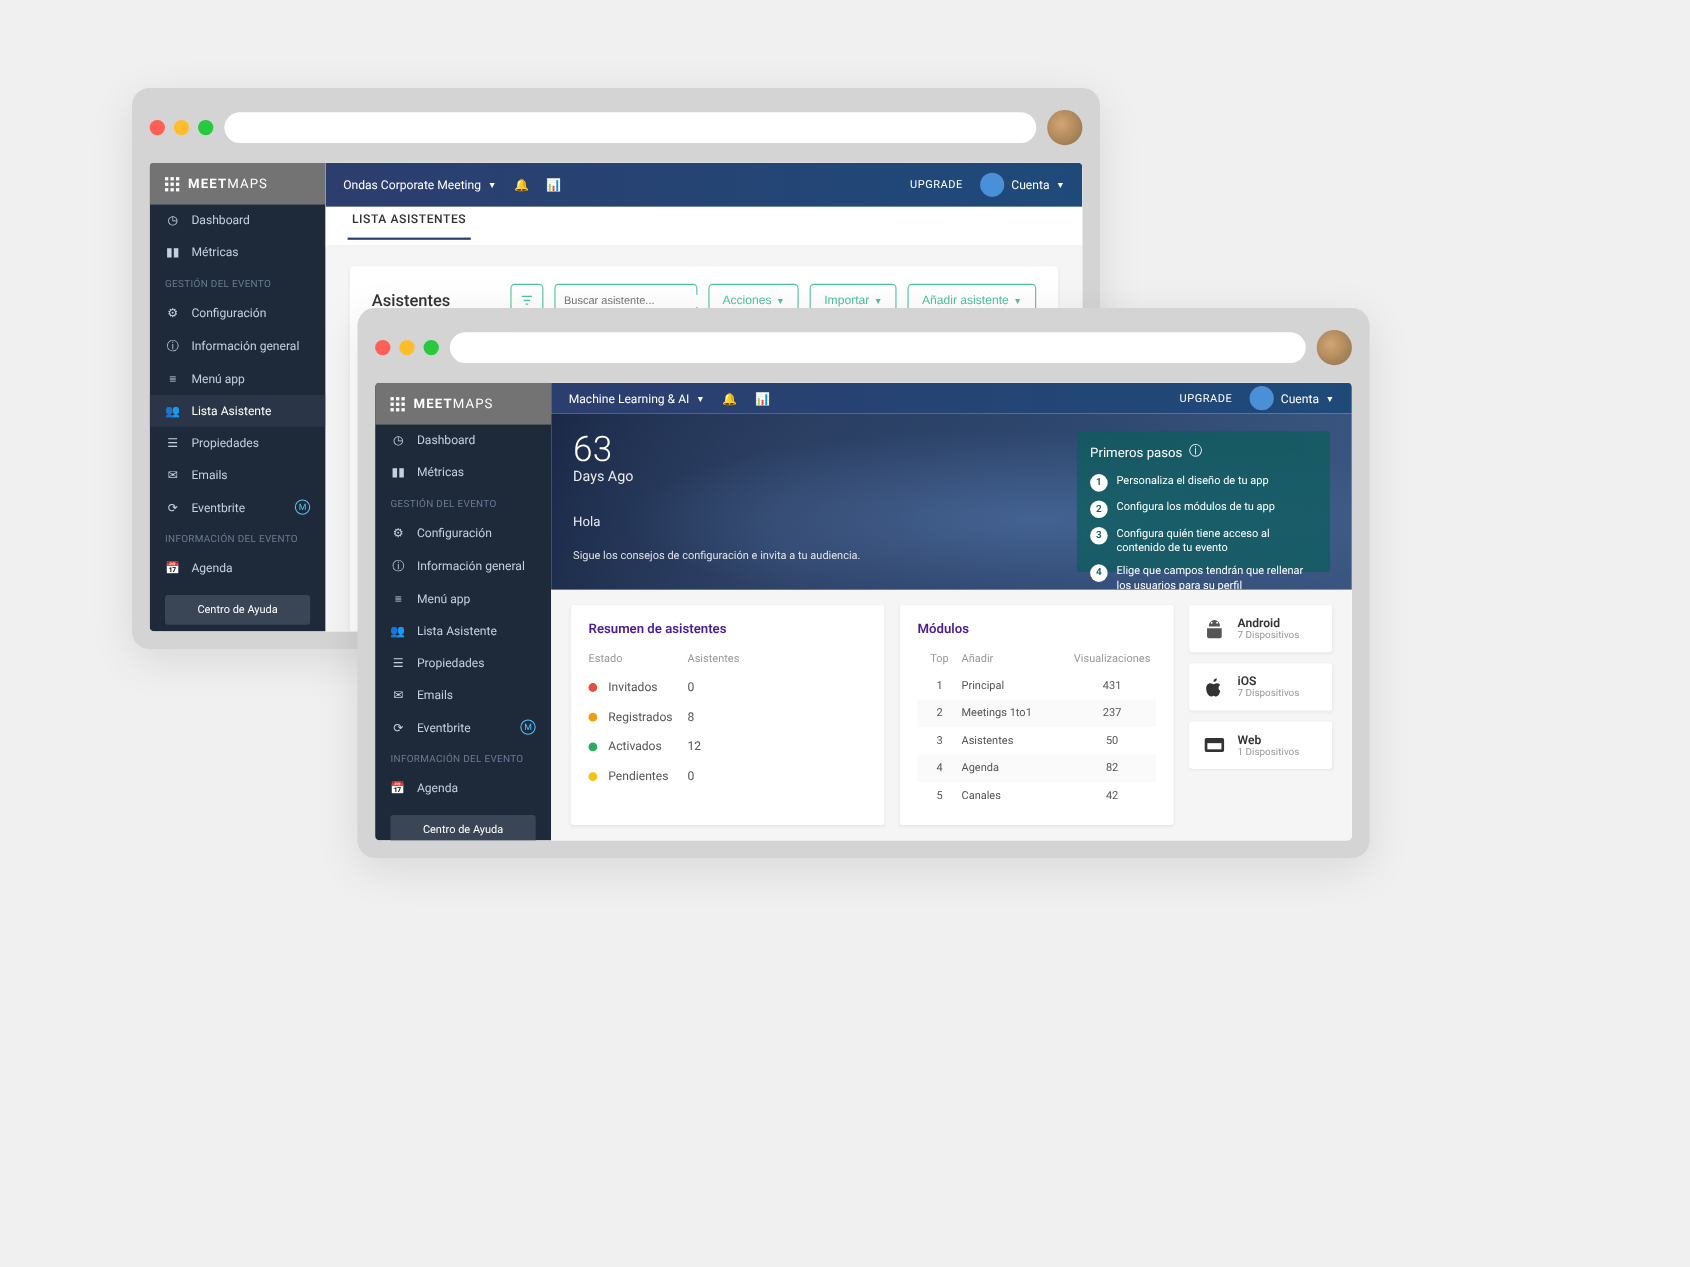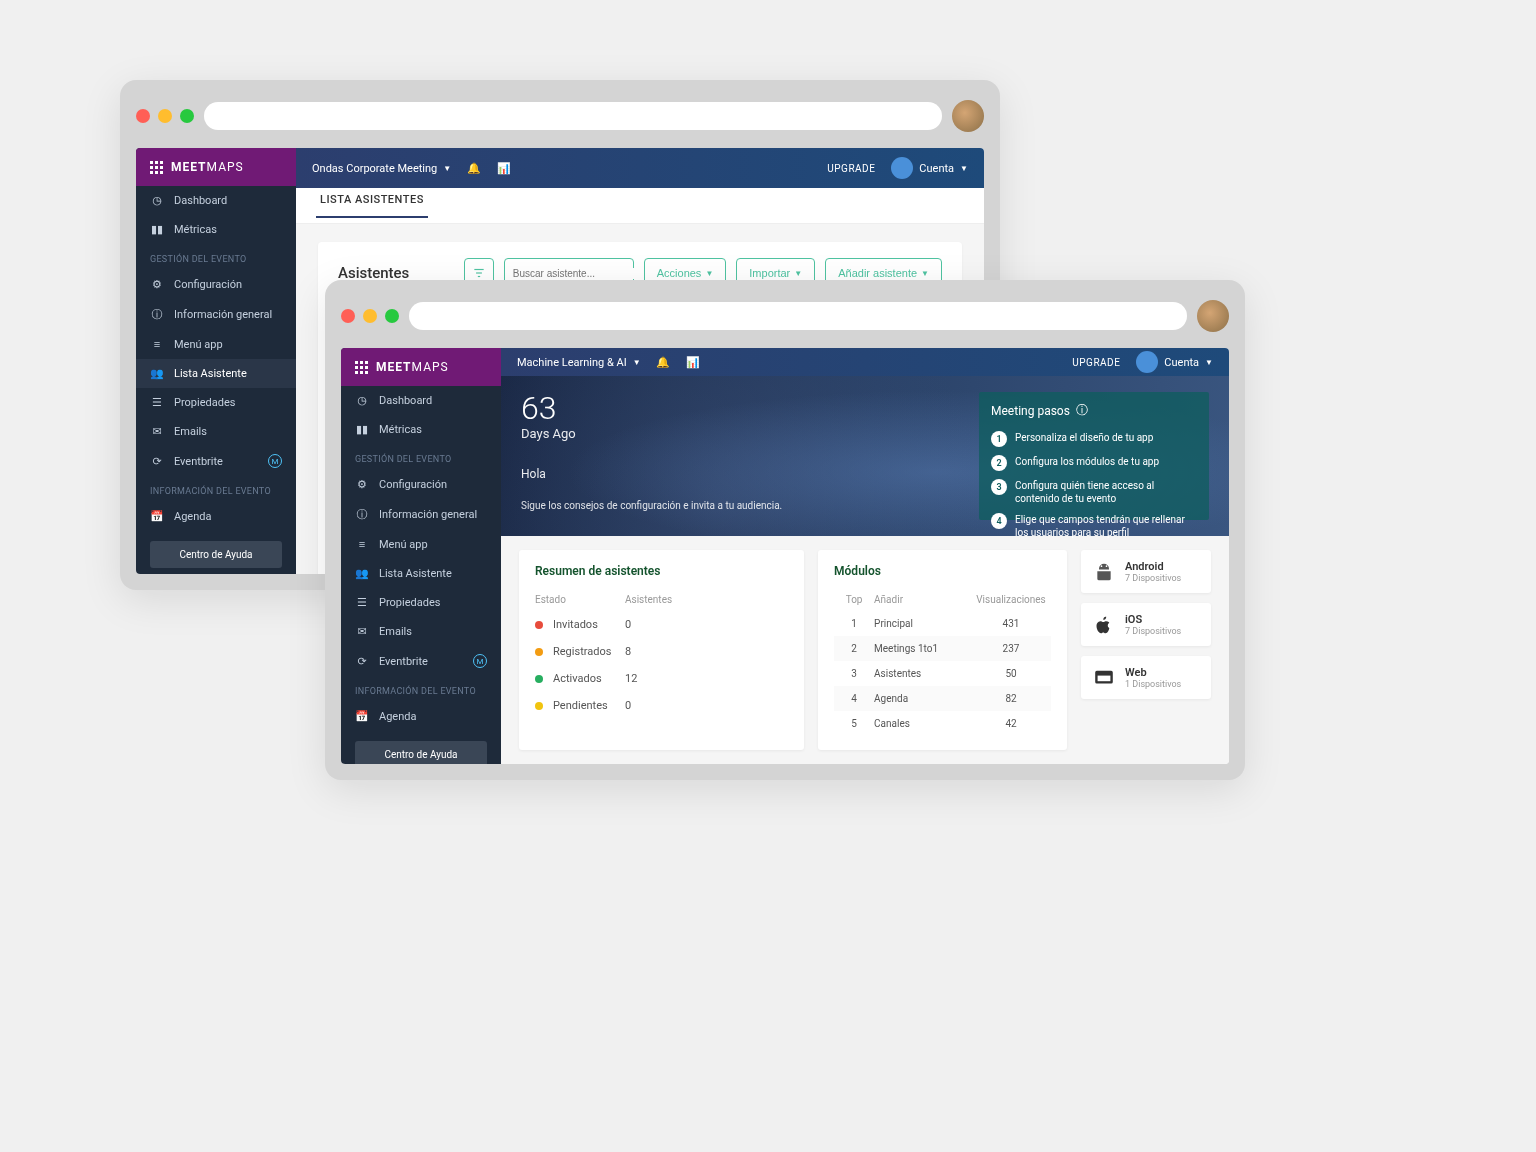--- a/index.html
+++ b/index.html
@@ -12,21 +12,21 @@
 .chrome { display: flex; align-items: center; gap: 10px; height: 40px; margin-bottom: 12px; }
 .dots { display: flex; gap: 8px; }
 .dot { width: 14px; height: 14px; border-radius: 50%; }
 .d-red { background: #ff5f56; } .d-yel { background: #ffbd2e; } .d-grn { background: #27c93f; }
 .urlbar { flex: 1; height: 28px; background: #fff; border-radius: 14px; }
 .avatar { width: 32px; height: 32px; border-radius: 50%; background: radial-gradient(circle at 40% 40%, #d4a574, #8b6f47); }
 
 .app { display: flex; background: #fff; border-radius: 4px; overflow: hidden; height: calc(100% - 52px); }
 
 .sidebar { width: 160px; background: #1e2a3a; color: #b8c5d6; display: flex; flex-direction: column; font-size: 11px; overflow: hidden; }
-.sb-top { display: flex; align-items: center; gap: 8px; padding: 12px 14px; background: #701a75; }
+.sb-top { display: flex; align-items: center; gap: 8px; padding: 12px 14px; background: #737373; }
 .sb-grid { display: grid; grid-template-columns: repeat(3,3px); grid-template-rows: repeat(3,3px); gap: 2px; }
 .sb-grid span { background: #fff; }
 .sb-logo { font-size: 12px; letter-spacing: 1px; color: #fff; }
 .sb-logo b { font-weight: 700; }
 .sb-item { display: flex; align-items: center; gap: 10px; padding: 8px 14px; cursor: pointer; color: #c5d0de; }
 .sb-item.active { background: #2a3648; color: #fff; }
 .sb-cat { padding: 10px 14px 6px; font-size: 9px; color: #697a91; letter-spacing: 0.3px; }
 .sb-help { margin: 10px 14px; padding: 8px; background: #3a4656; border-radius: 3px; text-align: center; font-size: 10px; color: #fff; cursor: pointer; }
 .sb-icn { width: 14px; display: inline-flex; justify-content: center; }
 .sb-m { margin-left: auto; width: 14px; height: 14px; border: 1px solid #4fc3f7; border-radius: 50%; display: flex; align-items: center; justify-content: center; font-size: 8px; color: #4fc3f7; }
@@ -67,21 +67,21 @@
 .hero-hola { font-size: 12px; margin-top: 26px; opacity: 0.9; }
 .hero-desc { font-size: 10px; opacity: 0.85; max-width: 380px; margin-top: 4px; line-height: 1.4; }
 .steps { position: relative; width: 230px; background: rgba(13,93,93,0.75); border-radius: 2px; padding: 10px 12px; font-size: 10px; }
 .steps-hd { display: flex; align-items: center; gap: 6px; font-size: 12px; margin-bottom: 8px; }
 .step { display: flex; gap: 8px; padding: 4px 0; align-items: flex-start; }
 .step-n { width: 16px; height: 16px; border-radius: 50%; background: #fff; color: #0d5d5d; font-size: 9px; display: flex; align-items: center; justify-content: center; flex-shrink: 0; font-weight: 600; }
 .step-t { line-height: 1.3; }
 
 .dash { display: flex; gap: 14px; padding: 14px 18px; }
 .card { background: #fff; border-radius: 3px; box-shadow: 0 1px 3px rgba(0,0,0,0.06); padding: 14px 16px; font-size: 11px; }
-.card-hd { font-size: 12px; font-weight: 600; color: #14532d; margin-bottom: 10px; }
+.card-hd { font-size: 12px; font-weight: 600; color: #4c1d95; margin-bottom: 10px; }
 .c1 { flex: 1.4; display: flex; gap: 20px; }
 .statlist { flex: 1; }
 .stathd { display: flex; font-size: 10px; color: #999; padding: 6px 0; }
 .stathd span:first-child { width: 90px; }
 .strow { display: flex; align-items: center; padding: 7px 0; font-size: 11px; color: #555; }
 .strow .sdot { width: 8px; height: 8px; border-radius: 50%; margin-right: 10px; }
 .strow .lbl { width: 72px; }
 .donut { width: 110px; height: 110px; position: relative; align-self: center; }
 .donut svg { transform: rotate(-90deg); }
 .donut-c { position: absolute; inset: 0; display: flex; align-items: center; justify-content: center; font-size: 24px; color: #bbb; font-weight: 300; }
@@ -359,21 +359,21 @@
       </div>
       <div class="hero">
         <div class="hero-l">
           <div class="hero-num">63</div>
           <div class="hero-sub">Days Ago</div>
           <div class="hero-hola">Hola</div>
           <div class="hero-desc"><br><span>Sigue los consejos de configuración e invita a tu audiencia.</span></div>
         </div>
         <div class="steps">
           <div class="steps-hd">
-              <span>Meeting pasos</span> 
+              <span>Primeros pasos</span> 
               <span>ⓘ</span>
             </div>
           <div class="step">
               <div class="step-n">1</div>
               <div class="step-t">Personaliza el diseño de tu app</div>
             </div>
           <div class="step">
               <div class="step-n">2</div>
               <div class="step-t">Configura los módulos de tu app</div>
             </div>

